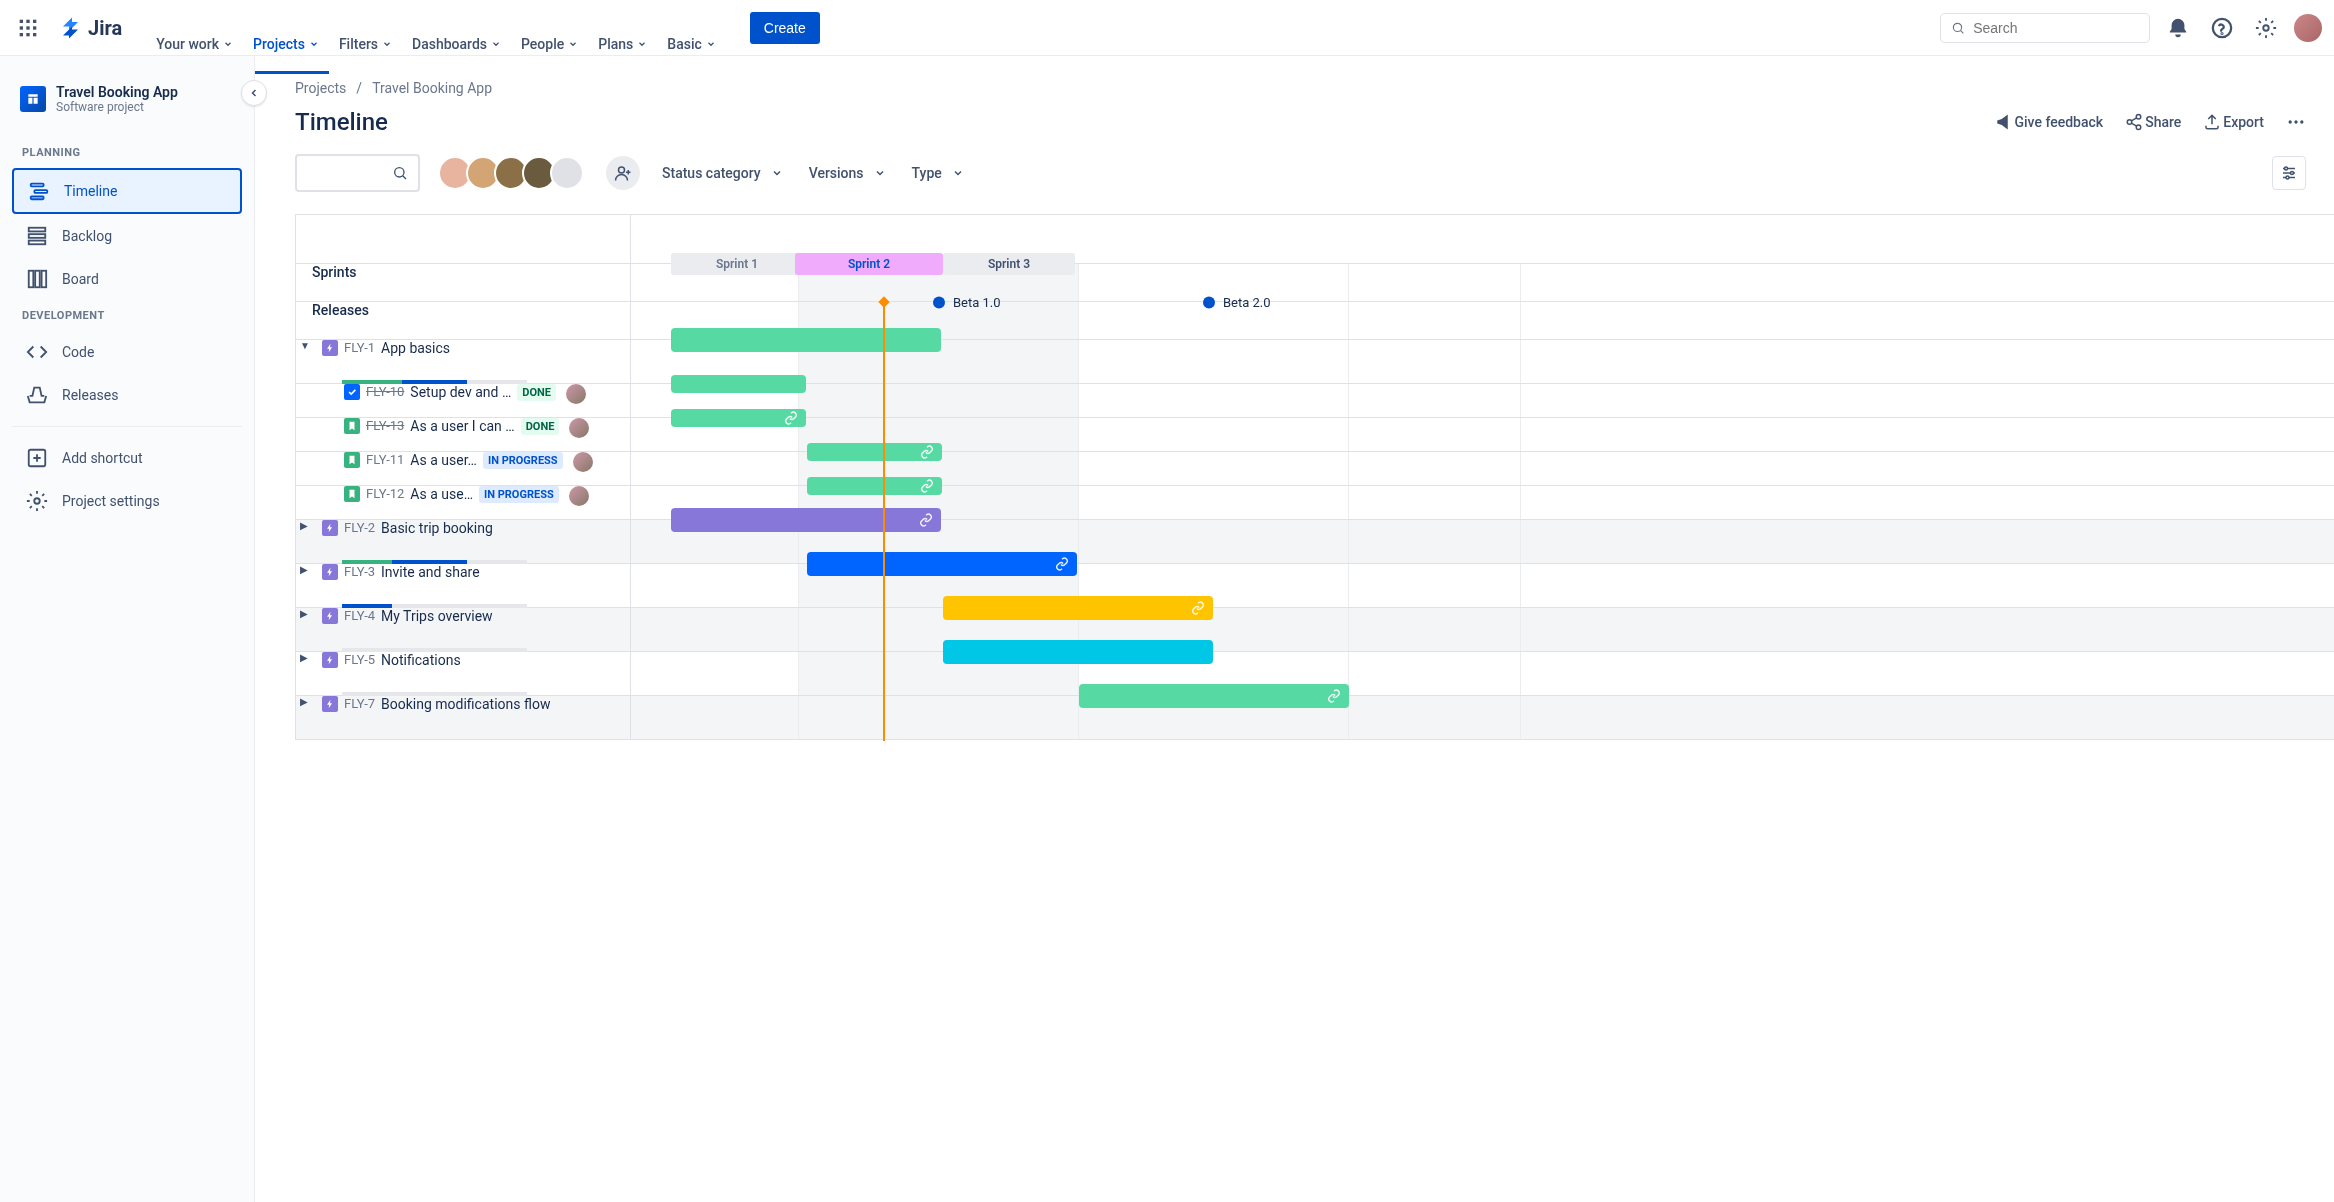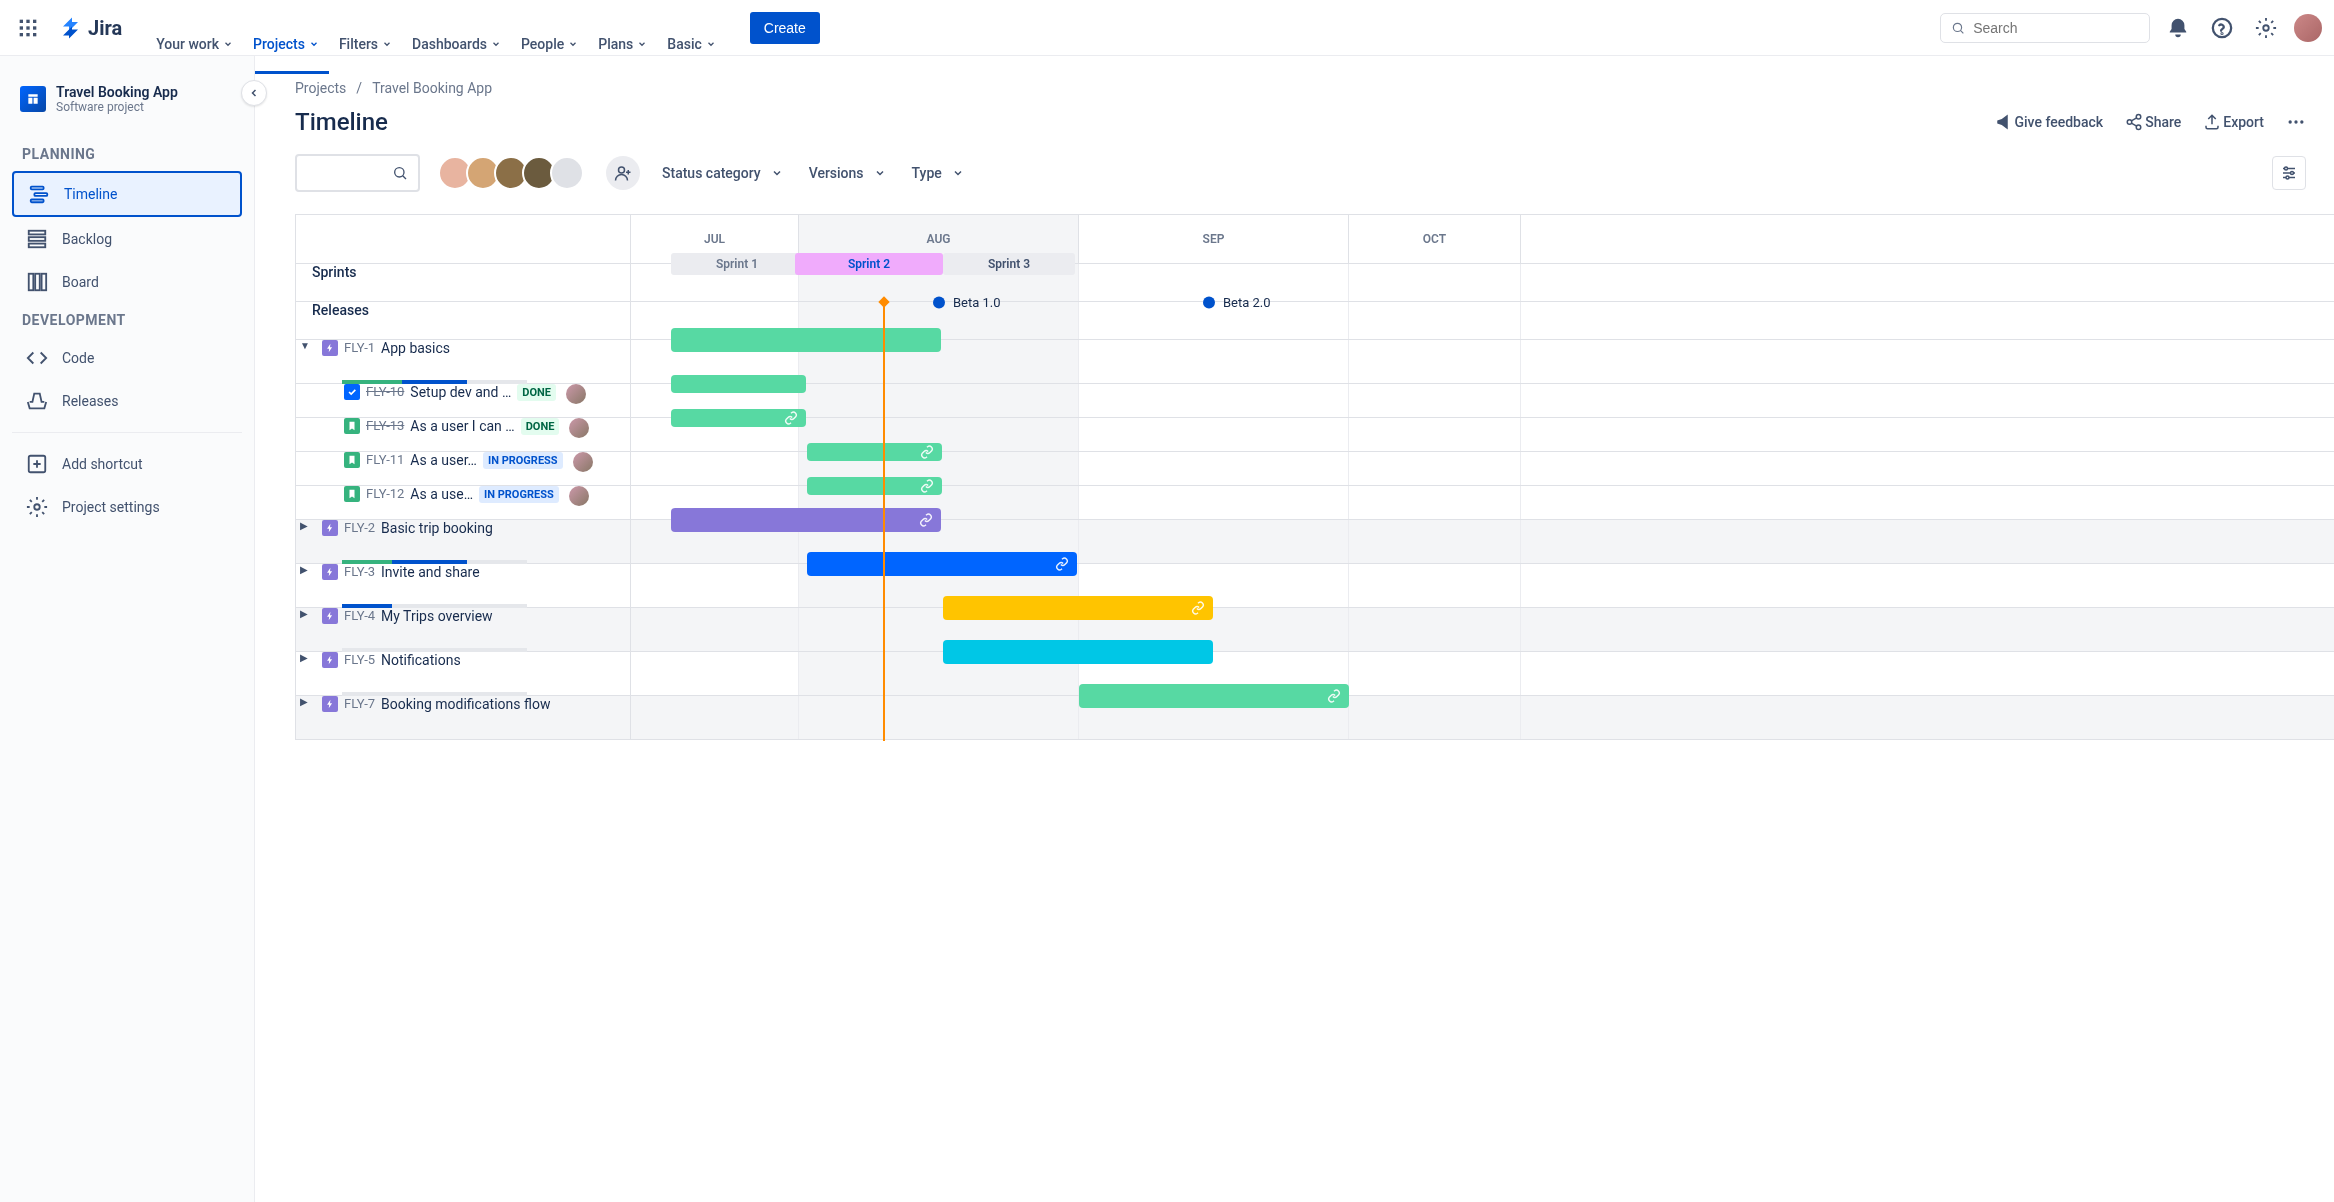--- a/index.html
+++ b/index.html
@@ -19,21 +19,21 @@
 .search-box input { border: none; outline: none; margin-left: 8px; font-size: 14px; width: 100%; }
 .nav-icon { width: 32px; height: 32px; display: flex; align-items: center; justify-content: center; color: #42526E; cursor: pointer; }
 .avatar-img { width: 28px; height: 28px; border-radius: 50%; background: linear-gradient(135deg, #c88, #a66); }
 .layout { display: flex; height: calc(100vh - 56px); }
 .sidebar { width: 255px; border-right: 1px solid #EBECF0; padding: 20px 8px; position: relative; background: #FAFBFC; }
 .collapse-btn { position: absolute; right: -13px; top: 24px; width: 26px; height: 26px; border-radius: 50%; background: #fff; border: 1px solid #DFE1E6; display: flex; align-items: center; justify-content: center; cursor: pointer; box-shadow: 0 1px 2px rgba(0,0,0,0.1); }
 .project-header { display: flex; align-items: center; gap: 10px; padding: 8px 12px; margin-bottom: 16px; }
 .project-icon { width: 26px; height: 26px; background: linear-gradient(135deg, #0065FF, #0747A6); border-radius: 3px; display: flex; align-items: center; justify-content: center; }
 .project-name { font-weight: 600; font-size: 14px; }
 .project-type { font-size: 12px; color: #6B778C; }
-.section-label { font-size: 14px; font-weight: 700; color: #6B778C; padding: 8px 14px; letter-spacing: 0.5px; }
+.section-label { font-size: 11px; font-weight: 700; color: #6B778C; padding: 8px 14px; letter-spacing: 0.5px; }
 .side-item { display: flex; align-items: center; gap: 14px; padding: 10px 14px; cursor: pointer; border-radius: 4px; color: #42526E; margin: 1px 4px; }
 .side-item.active { background: #E9F2FF; color: #0052CC; border: 2px solid #0052CC; }
 .side-item svg { width: 22px; height: 22px; }
 .divider { border-top: 1px solid #EBECF0; margin: 10px 4px; }
 .main { flex: 1; overflow: auto; padding: 24px 0 0 40px; }
 .breadcrumb { display: flex; gap: 10px; color: #6B778C; font-size: 14px; margin-bottom: 12px; }
 .breadcrumb span { cursor: pointer; }
 .page-header { display: flex; align-items: center; margin-bottom: 18px; }
 .page-title { font-size: 24px; font-weight: 500; }
 .page-actions { margin-left: auto; display: flex; gap: 22px; align-items: center; padding-right: 28px; }
@@ -353,26 +353,20 @@
             <circle cx="8" cy="6" r="2" fill="#fff"></circle>
             <circle cx="16" cy="12" r="2" fill="#fff"></circle>
             <circle cx="10" cy="18" r="2" fill="#fff"></circle>
           </svg>
       </div>
     </div>
 
     <div class="timeline-grid" style="position: relative;">
       <div class="grid-header">
         <div class="col-tasks"></div>
-        <div class="col-months" id="months-header">
-            <div class="month" style="width: 168px;">JUL</div>
-            <div class="month current" style="width: 280px;">AUG</div>
-            <div class="month" style="width: 270px;">SEP</div>
-            <div class="month" style="width: 172px;">OCT</div>
-          </div>
       </div>
       <div id="timeline-rows">
           <div class="row">
             <div class="col-tasks">
               <span class="row-label">Sprints</span>
             </div>
             <div class="col-timeline">
               <div class="timeline-bg">
                 <div class="m" style="width:168px"></div>
                 <div class="m current" style="width:280px"></div>

